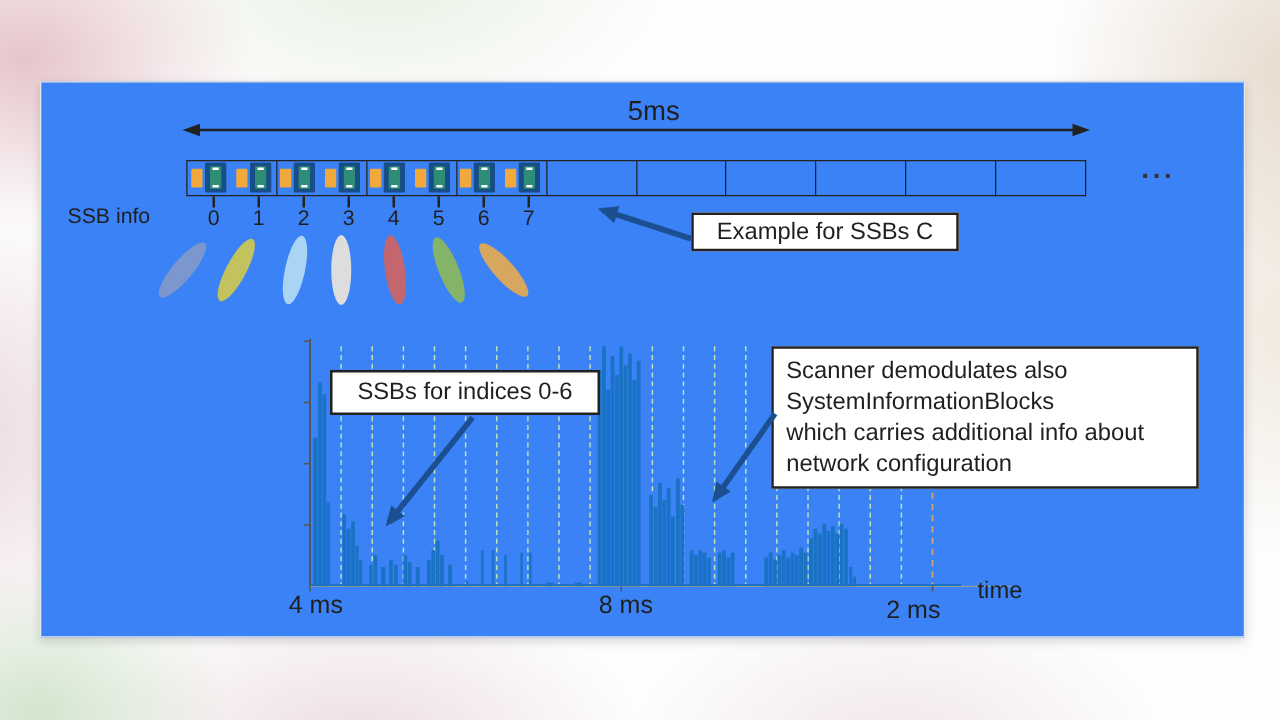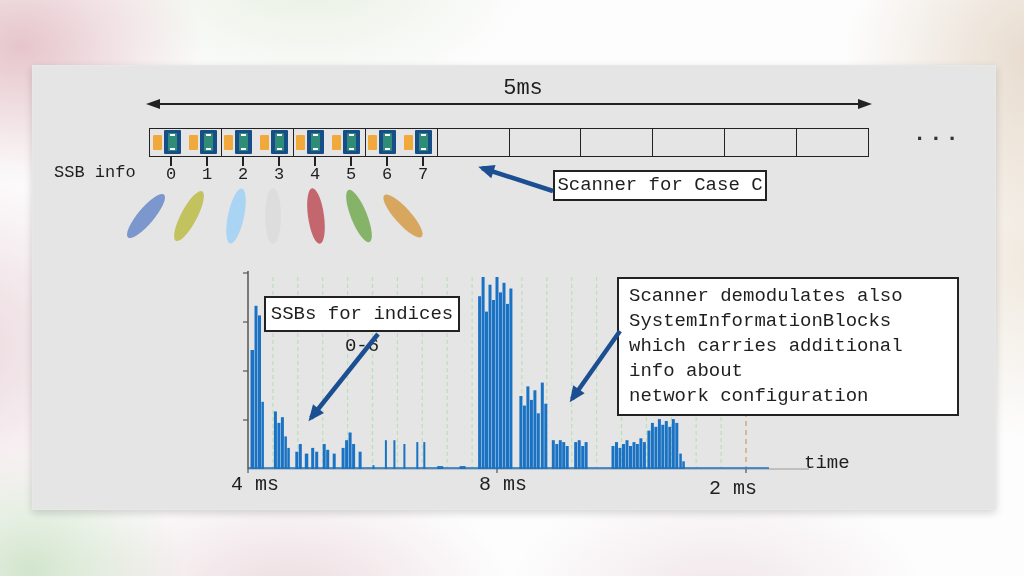--- a/index.html
+++ b/index.html
@@ -11,48 +11,48 @@
       radial-gradient(300px 260px at -4% 60%, rgba(221,186,196,.55), transparent 70%),
       radial-gradient(320px 200px at 30% -6%, rgba(213,228,203,.55), transparent 70%),
       radial-gradient(300px 240px at 103% 10%, rgba(205,178,148,.50), transparent 70%),
       radial-gradient(260px 260px at 102% 45%, rgba(228,214,194,.55), transparent 70%),
       radial-gradient(220px 170px at 3% 99%, rgba(182,212,172,.60), transparent 70%),
       radial-gradient(320px 170px at 28% 103%, rgba(224,194,202,.55), transparent 70%),
       radial-gradient(300px 170px at 70% 104%, rgba(228,206,212,.50), transparent 70%),
       #fdfdfd;
   }
   .slide{
-    position:absolute;left:32px;top:65px;width:962px;height:443px;background:#e5e5e5;
-    border:1px solid #e8e8e8;box-shadow:0 3px 8px rgba(0,0,0,.16);font-family:Liberation Mono, monospace;
+    position:absolute;left:32px;top:65px;width:962px;height:443px;background:#3b82f6;
+    border:1px solid #e8e8e8;box-shadow:0 3px 8px rgba(0,0,0,.16);
   }
   .abs{position:absolute;}
   
   .fivems-label{left:400px;top:10px;width:180px;text-align:center;font-size:22px;}
   .slot-row{left:116px;top:62px;width:720px;height:29px;display:flex;border:1.5px solid #222;box-sizing:border-box;}
   .slot{flex:1;position:relative;border-right:1.5px solid #222;}
   .slot:last-child{border-right:none;}
   .orange-bar{position:absolute;top:6px;width:9px;height:15px;border-radius:1px;}
   .navy-block{position:absolute;top:1px;width:17px;height:24px;border-radius:1px;}
   .teal-inner{position:absolute;left:4px;top:3px;width:9px;height:18px;border-radius:1px;}
   .teal-inner::before,.teal-inner::after{content:"";position:absolute;left:2px;right:2px;height:2px;background:#fff;}
   .teal-inner::before{top:1px;} .teal-inner::after{bottom:1px;}
   .ssb-index-label{left:21px;top:97px;font-size:17px;}
   .idx-tick{position:absolute;top:91px;width:2px;height:9px;background:#222;}
   .idx-num{position:absolute;top:99px;width:22px;text-align:center;font-size:17px;}
   .ellipsis{left:880px;top:56px;font-size:22px;font-weight:bold;letter-spacing:3px;color:#333;}
   .beam{position:absolute;top:122px;width:16px;height:56px;border-radius:50%;}
   
   .callout{background:#fff;border:2px solid #222;font-size:19px;box-sizing:border-box;}
   .callout-case{left:520px;top:104px;width:214px;height:31px;line-height:27px;text-align:center;}
-  .callout-ssbs{left:231px;top:230px;width:196px;height:36px;line-height:32px;text-align:center;}
+  .callout-ssbs{left:231px;top:230px;width:216px;height:36px;line-height:32px;text-align:center;}
   .callout-scanner{left:584px;top:211px;width:342px;padding:5px 10px;line-height:25px;white-space:pre-line;}
   
   .xtick{font-size:20px;}
   .xt0{left:198px;top:407px;} .xt5{left:446px;top:407px;} .xt10{left:676px;top:411px;}
-  .time-label{left:749px;top:386px;font-size:19px;margin-left:22px;}
+  .time-label{left:749px;top:396px;font-size:19px;}
   svg{display:block;}
 </style>
 </head>
 <body>
 
 <div class="slide">
 
   <div class="abs fivems-label">5ms</div>
   <svg class="abs" style="left:112px;top:31px;" width="728" height="14">
     <line x1="13" y1="7" x2="715" y2="7" stroke="#222" stroke-width="2"></line>
@@ -134,21 +134,21 @@
   <div class="abs" style="left:0;top:0;width:962px;height:443px;pointer-events:none;">
       <div class="beam" style="left: 105px; background: rgb(123, 151, 205); transform: rotate(40deg);"></div>
       <div class="beam" style="left: 148px; background: rgb(194, 194, 94); transform: rotate(28deg);"></div>
       <div class="beam" style="left: 195px; background: rgb(169, 212, 244); transform: rotate(12deg);"></div>
       <div class="beam" style="left: 232px; background: rgb(221, 221, 221); transform: rotate(0deg);"></div>
       <div class="beam" style="left: 275px; background: rgb(196, 102, 109); transform: rotate(-8deg);"></div>
       <div class="beam" style="left: 318px; background: rgb(133, 179, 104); transform: rotate(-22deg);"></div>
       <div class="beam" style="left: 362px; background: rgb(215, 167, 95); transform: rotate(-42deg);"></div>
     </div>
 
-  <div class="abs callout callout-case">Scanner for Case C</div>
+  <div class="abs callout callout-case">Example for SSBs C</div>
   <svg class="abs" style="left:438px;top:92px;" width="92" height="42">
     <defs>
         <marker id="ah1" markerUnits="userSpaceOnUse" markerWidth="18" markerHeight="16" refX="13" refY="8" orient="auto">
           <path d="M1,1 L17,8 L1,15 z" fill="#1b4f91"></path>
         </marker>
       </defs>
     <line x1="82" y1="33" x2="11" y2="10" stroke="#1b4f91" stroke-width="4.5" marker-end="url(#ah1)"></line>
   </svg>
 
   <svg class="abs" style="left:208px;top:203px;" width="590" height="205" viewBox="0 0 590 205">

